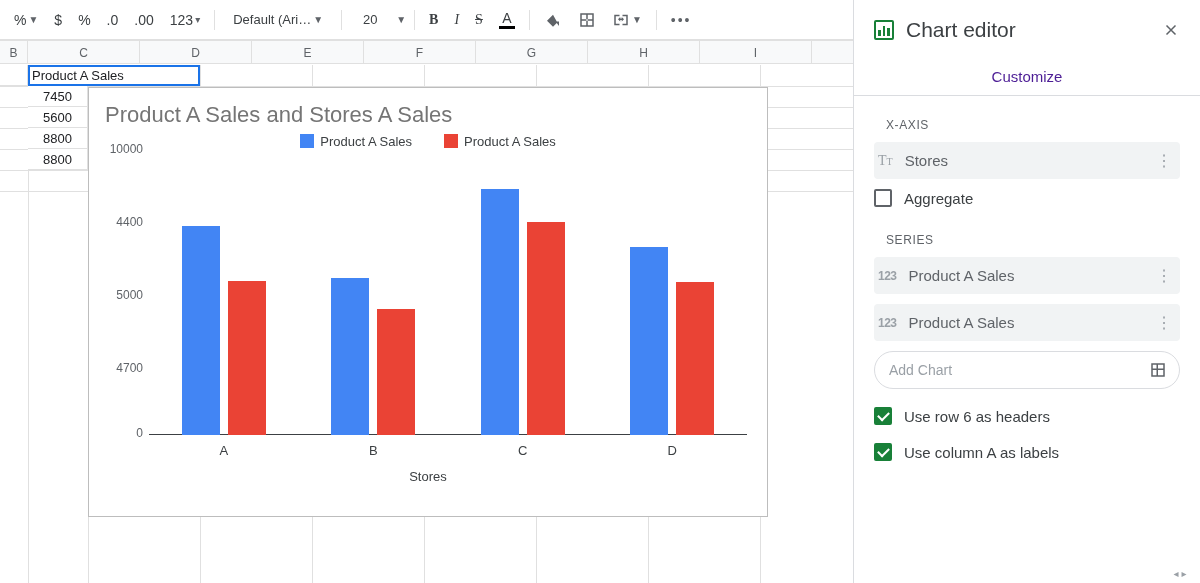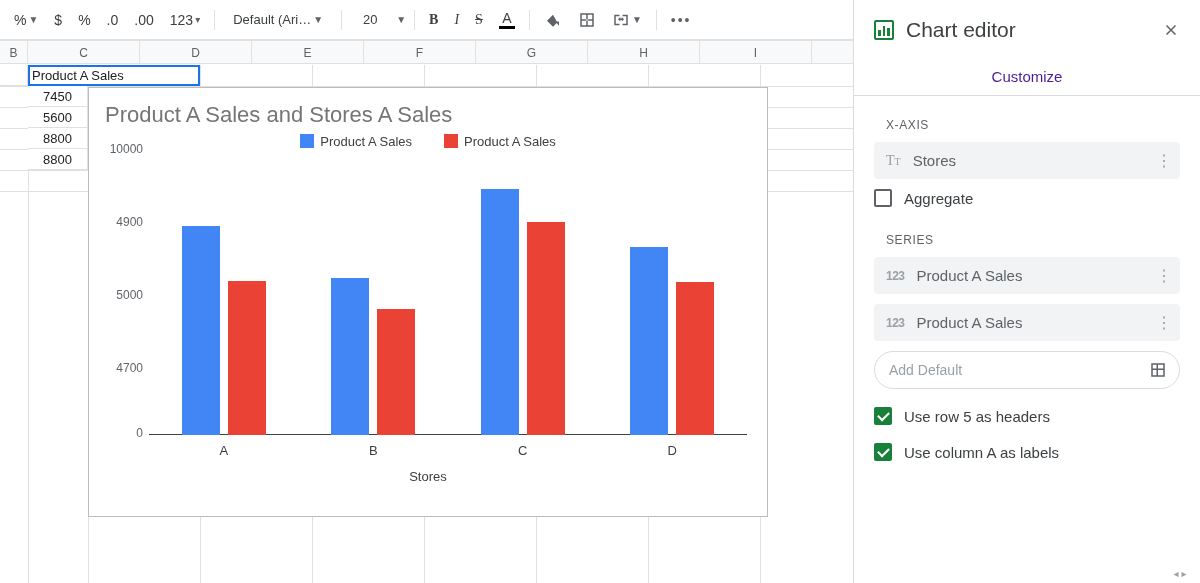--- a/index.html
+++ b/index.html
@@ -69,21 +69,21 @@
   .sb-head .logo span{ width:3px; background:#188038; display:block;}
   .sb-title { font-size:21px; color:#3c4043;}
   .sb-close { margin-left:auto; cursor:pointer;}
 
   .tabs { display:flex; border-bottom:1px solid #dadce0;}
   .tabs .tab { flex:1; text-align:center; padding:12px 0 10px; font-size:15px; color:#4c1d95; cursor:pointer;}
   .tabs .tab.active { color:#188038; font-weight:500; border-bottom:3px solid #188038;}
 
   .sb-body { padding:16px 20px; font-size:14px; color:#3c4043; overflow:auto;}
   .sb-label { text-transform:uppercase; letter-spacing:0.6px; color:#5f6368; font-size:12px; margin:6px 12px 10px;}
-  .chip { background:#f1f3f4; border-radius:4px; padding:10px 12px; display:flex; align-items:center; gap:12px;
+  .chip { background:#f1f3f4; border-radius:4px; padding:10px 4px; display:flex; align-items:center; gap:12px;
           margin-bottom:10px; color:#5f6368; position:relative;}
   .chip .name { color:#5f6368; font-size:15px;}
   .chip .more { position:absolute; right:8px; color:#9aa0a6; cursor:pointer; font-size:16px;}
   .chip-123 { font-weight:600; font-size:12px; color:#9aa0a6; letter-spacing:-0.5px;}
   .chip-tt  { font-family:"Times New Roman",serif; font-size:14px; color:#9aa0a6;}
   .addseries { border:1px solid #dadce0; border-radius:20px; padding:10px 14px; display:flex; align-items:center;
                color:#9aa0a6; gap:10px; margin-top:4px; cursor:pointer; position:relative;}
   .addseries .gridic { position:absolute; right:12px;}
   .cbrow { display:flex; align-items:center; gap:12px; margin-top:18px; font-size:15px; color:#3c4043;}
   .cb { width:18px; height:18px; border:2px solid #5f6368; border-radius:2px; display:flex;
@@ -197,21 +197,21 @@
     <div class="chart-title">Product A Sales and Stores A Sales</div>
     <div class="legend">
       <span><span class="sw" style="background:#4285f4"></span><span>Product A Sales</span></span>
       <span><span class="sw" style="background:#ea4335"></span><span>Product A Sales</span></span>
     </div>
     <div class="plot">
       <div class="yaxis">
         <div class="ylab" style="bottom:-6px; top:auto;">0</div>
         <div class="ylab" style="top:75%">4700</div>
         <div class="ylab" style="top:50%">5000</div>
-        <div class="ylab" style="top:25%">4900</div>
+        <div class="ylab" style="top:25%">4400</div>
         <div class="ylab" style="top:0%">10000</div>
       </div>
       <div class="baseline"></div>
       <div class="bars" id="bars">
           <div class="group">
             <div class="bar b1" style="height: 74.5%; left: calc(50% - 42px);"></div>
             <div class="bar b2" style="height: 55%; left: calc(50% + 4px);"></div>
             <div class="xlab">A</div>
           </div>
           <div class="group">
@@ -269,29 +269,29 @@
       <span class="chip-123">123</span>
       <span class="name">Product A Sales</span>
       <span class="more">⋮</span>
     </div>
     <div class="chip">
       <span class="chip-123">123</span>
       <span class="name">Product A Sales</span>
       <span class="more">⋮</span>
     </div>
     <div class="addseries">
-      <span>Add Default</span>
+      <span>Add Chart</span>
       <svg class="ic gridic" viewBox="0 0 24 24">
           <path d="M3 3h18v18H3V3zm2 2v5h5V5H5zm7 0v5h7V5h-7zM5 12v7h5v-7H5zm7 0v7h7v-7h-7z"></path>
         </svg>
     </div>
 
     <div class="cbrow">
       <div class="cb checked"></div>
-      <span>Use row 5 as headers</span>
+      <span>Use row 6 as headers</span>
     </div>
     <div class="cbrow">
       <div class="cb checked"></div>
       <span>Use column A as labels</span>
     </div>
   </div>
   <div class="btm">◂ ▸</div>
 </div>
 
 </body></html>

